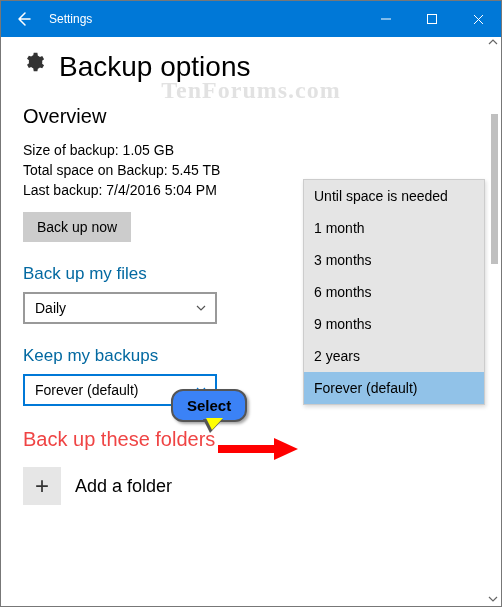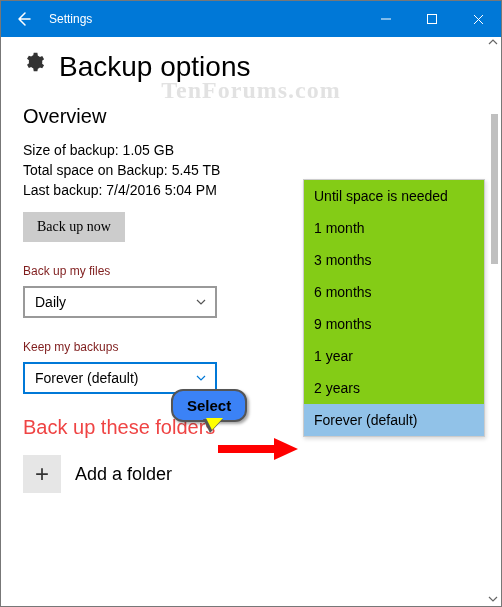--- a/index.html
+++ b/index.html
@@ -42,23 +42,23 @@
   .section-h { font-size: 20px; font-weight: 400; margin-bottom: 14px; color: #000; }
   .info-line { font-size: 14px; color: #000; margin-bottom: 4px; }
   .btn-grey {
     display: inline-block;
     background: #ccc;
     border: none;
     padding: 7px 14px;
     font-size: 14px;
     margin-top: 10px;
     margin-bottom: 22px;
-    font-family: Liberation Serif, serif;
-  }
-  .field-label { font-size: 12px; color: #7f1d1d; margin-bottom: 8px; }
+    font-family: Liberation Sans, sans-serif;
+  }
+  .field-label { font-size: 17px; color: #0369a1; margin-bottom: 8px; }
   .combo {
     width: 194px; height: 32px;
     border: 2px solid #999;
     display: flex; align-items: center; justify-content: space-between;
     padding: 0 8px 0 10px;
     font-size: 14px;
     margin-bottom: 22px;
     background: #fff;
   }
   .combo.active { border-color: #0078d7; }
@@ -70,21 +70,21 @@
     background: #e6e6e6;
     display: flex; align-items: center; justify-content: center;
     font-size: 24px; color: #333; font-weight: 300;
   }
   .add-label { font-size: 18px; }
   .dropdown-list {
     position: absolute;
     right: 16px;
     top: 178px;
     width: 182px;
-    background: #84cc16;
+    background: #e5e5e5;
     border: 1px solid #ccc;
     box-shadow: 1px 2px 4px rgba(0,0,0,0.15);
   }
   .dropdown-list .opt {
     padding: 8px 10px;
     font-size: 14px;
     color: #000;
   }
   .dropdown-list .opt.sel {
     background: #91c2e8;
@@ -221,21 +221,20 @@
   </div>
 
 </div>
 
 <div class="dropdown-list">
   <div class="opt">Until space is needed</div>
   <div class="opt">1 month</div>
   <div class="opt">3 months</div>
   <div class="opt">6 months</div>
   <div class="opt">9 months</div>
-  <div class="opt">1 year</div>
   <div class="opt">2 years</div>
   <div class="opt sel">Forever (default)</div>
 </div>
 
 <div class="watermark">TenForums.com</div>
 
 <div class="callout">
   <span>Select</span>
   <div class="tail"></div>
 </div>

